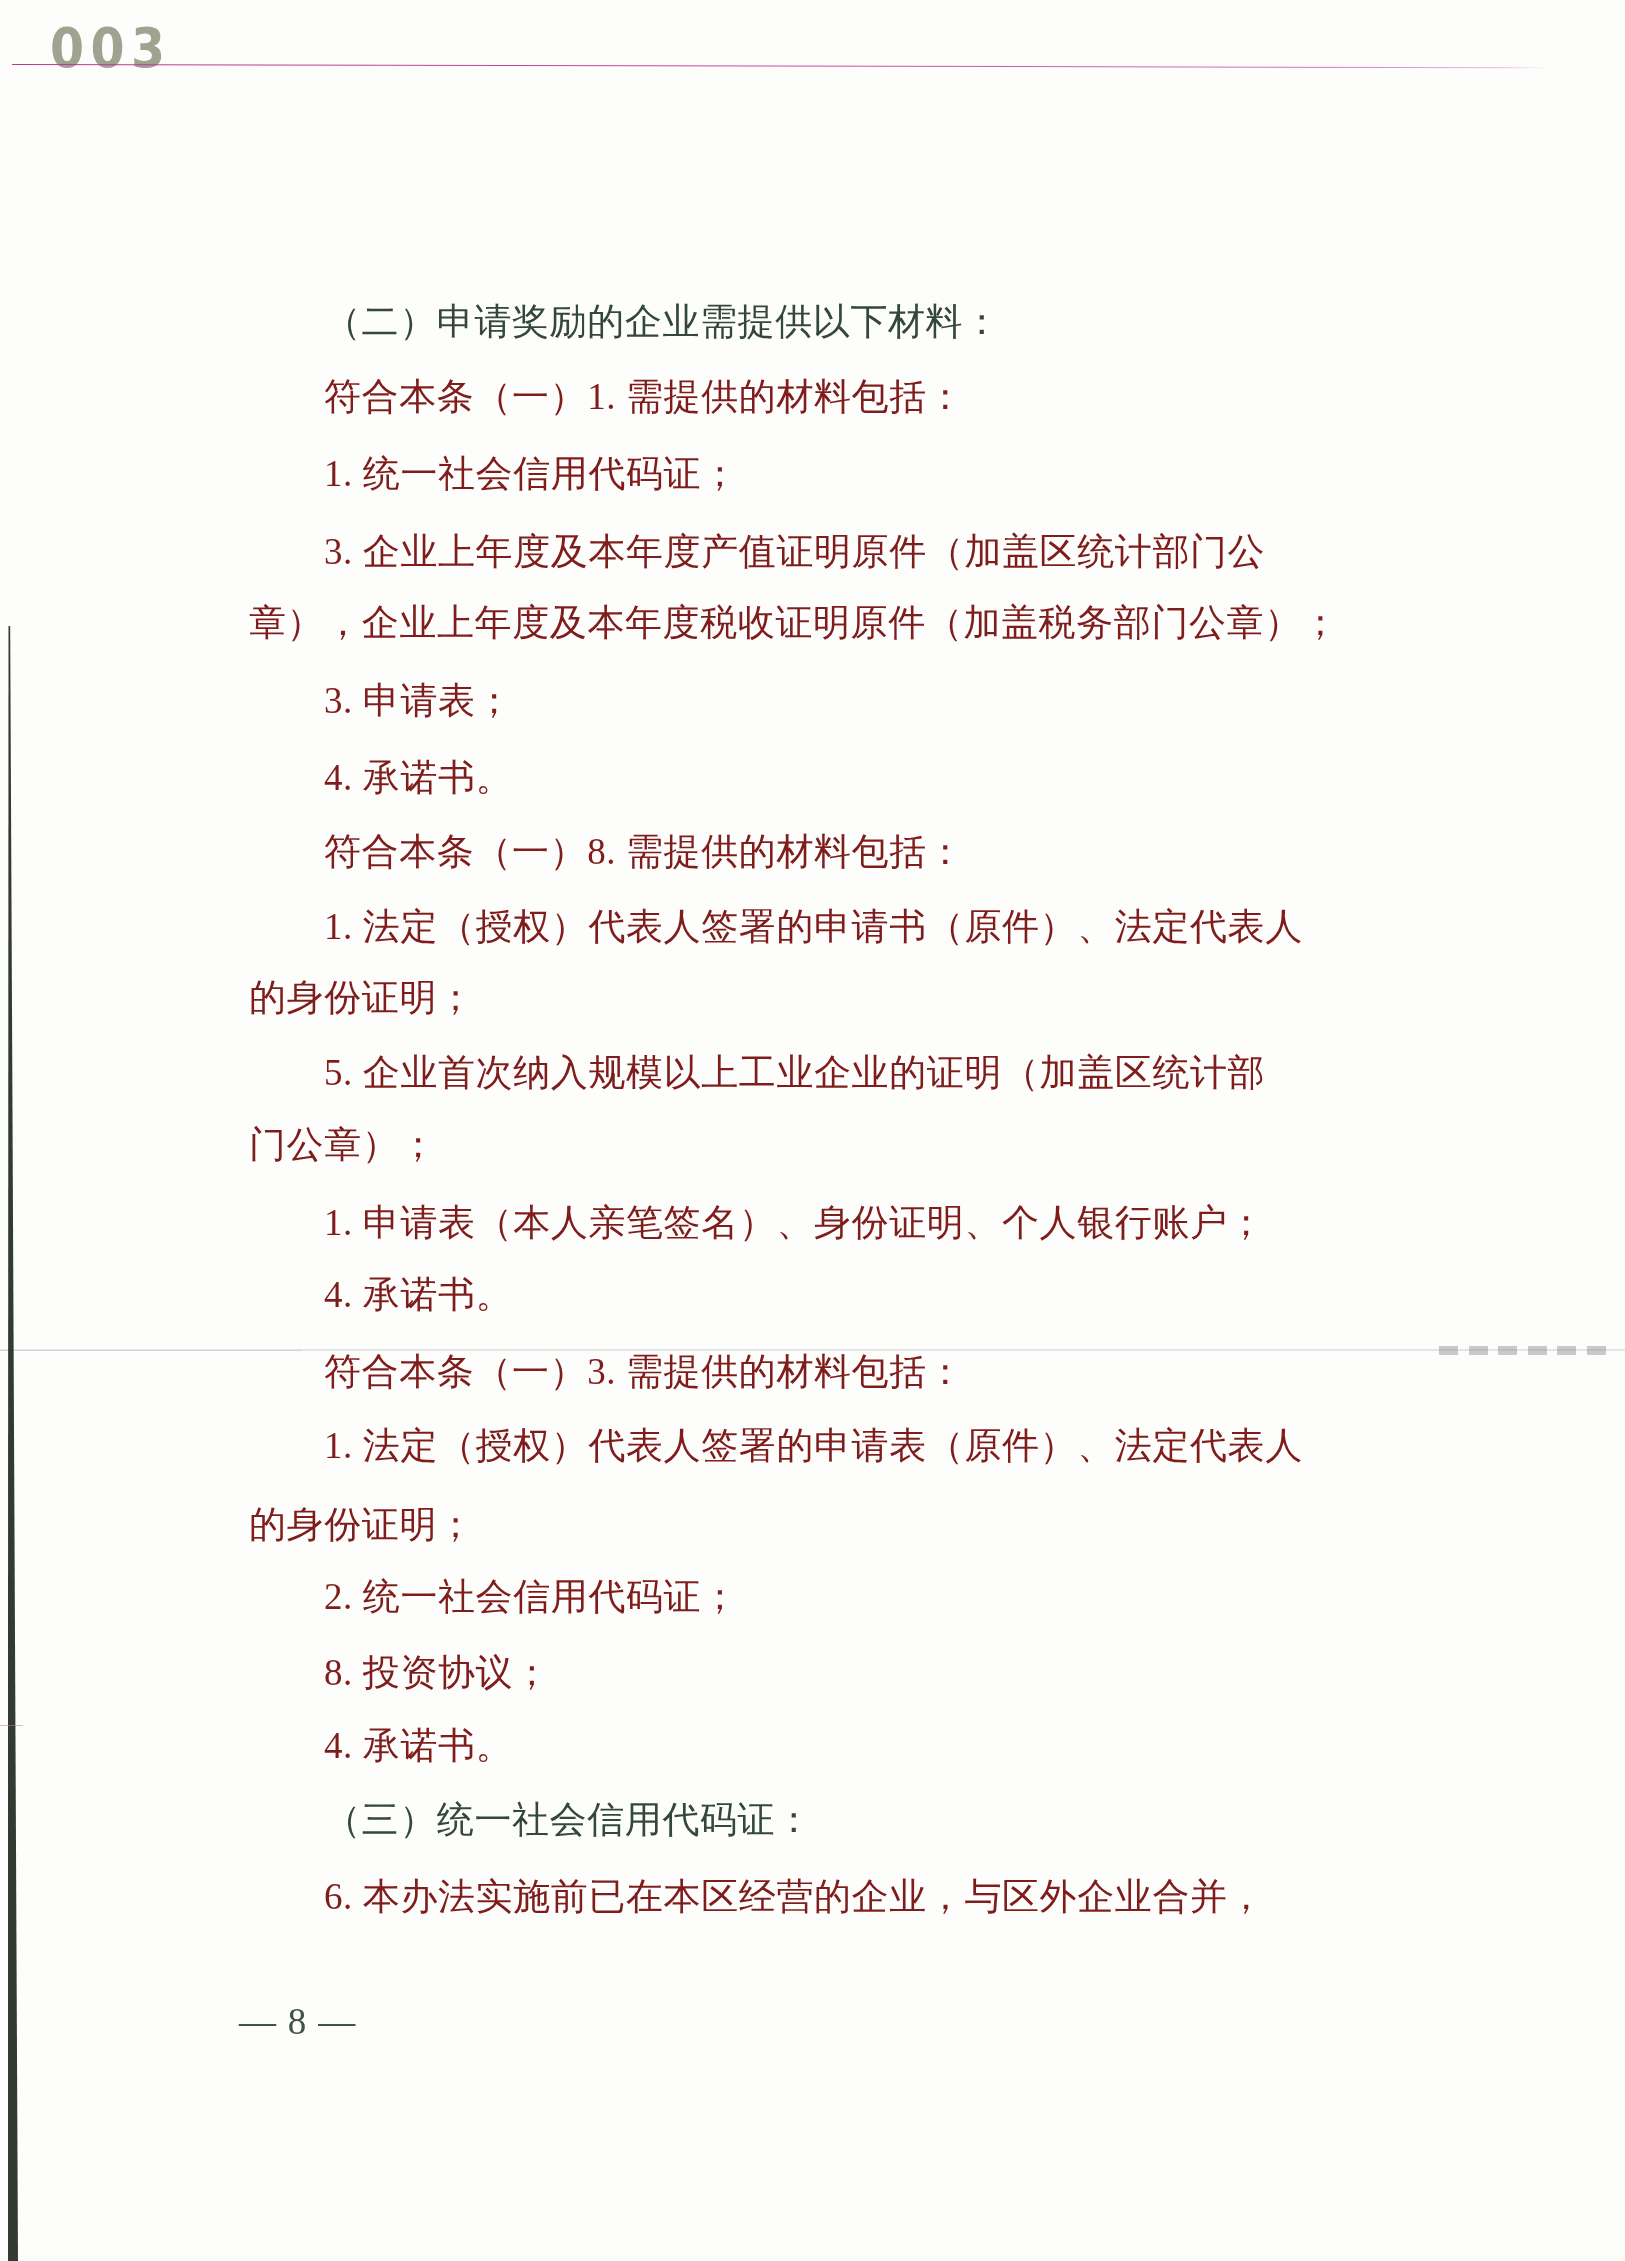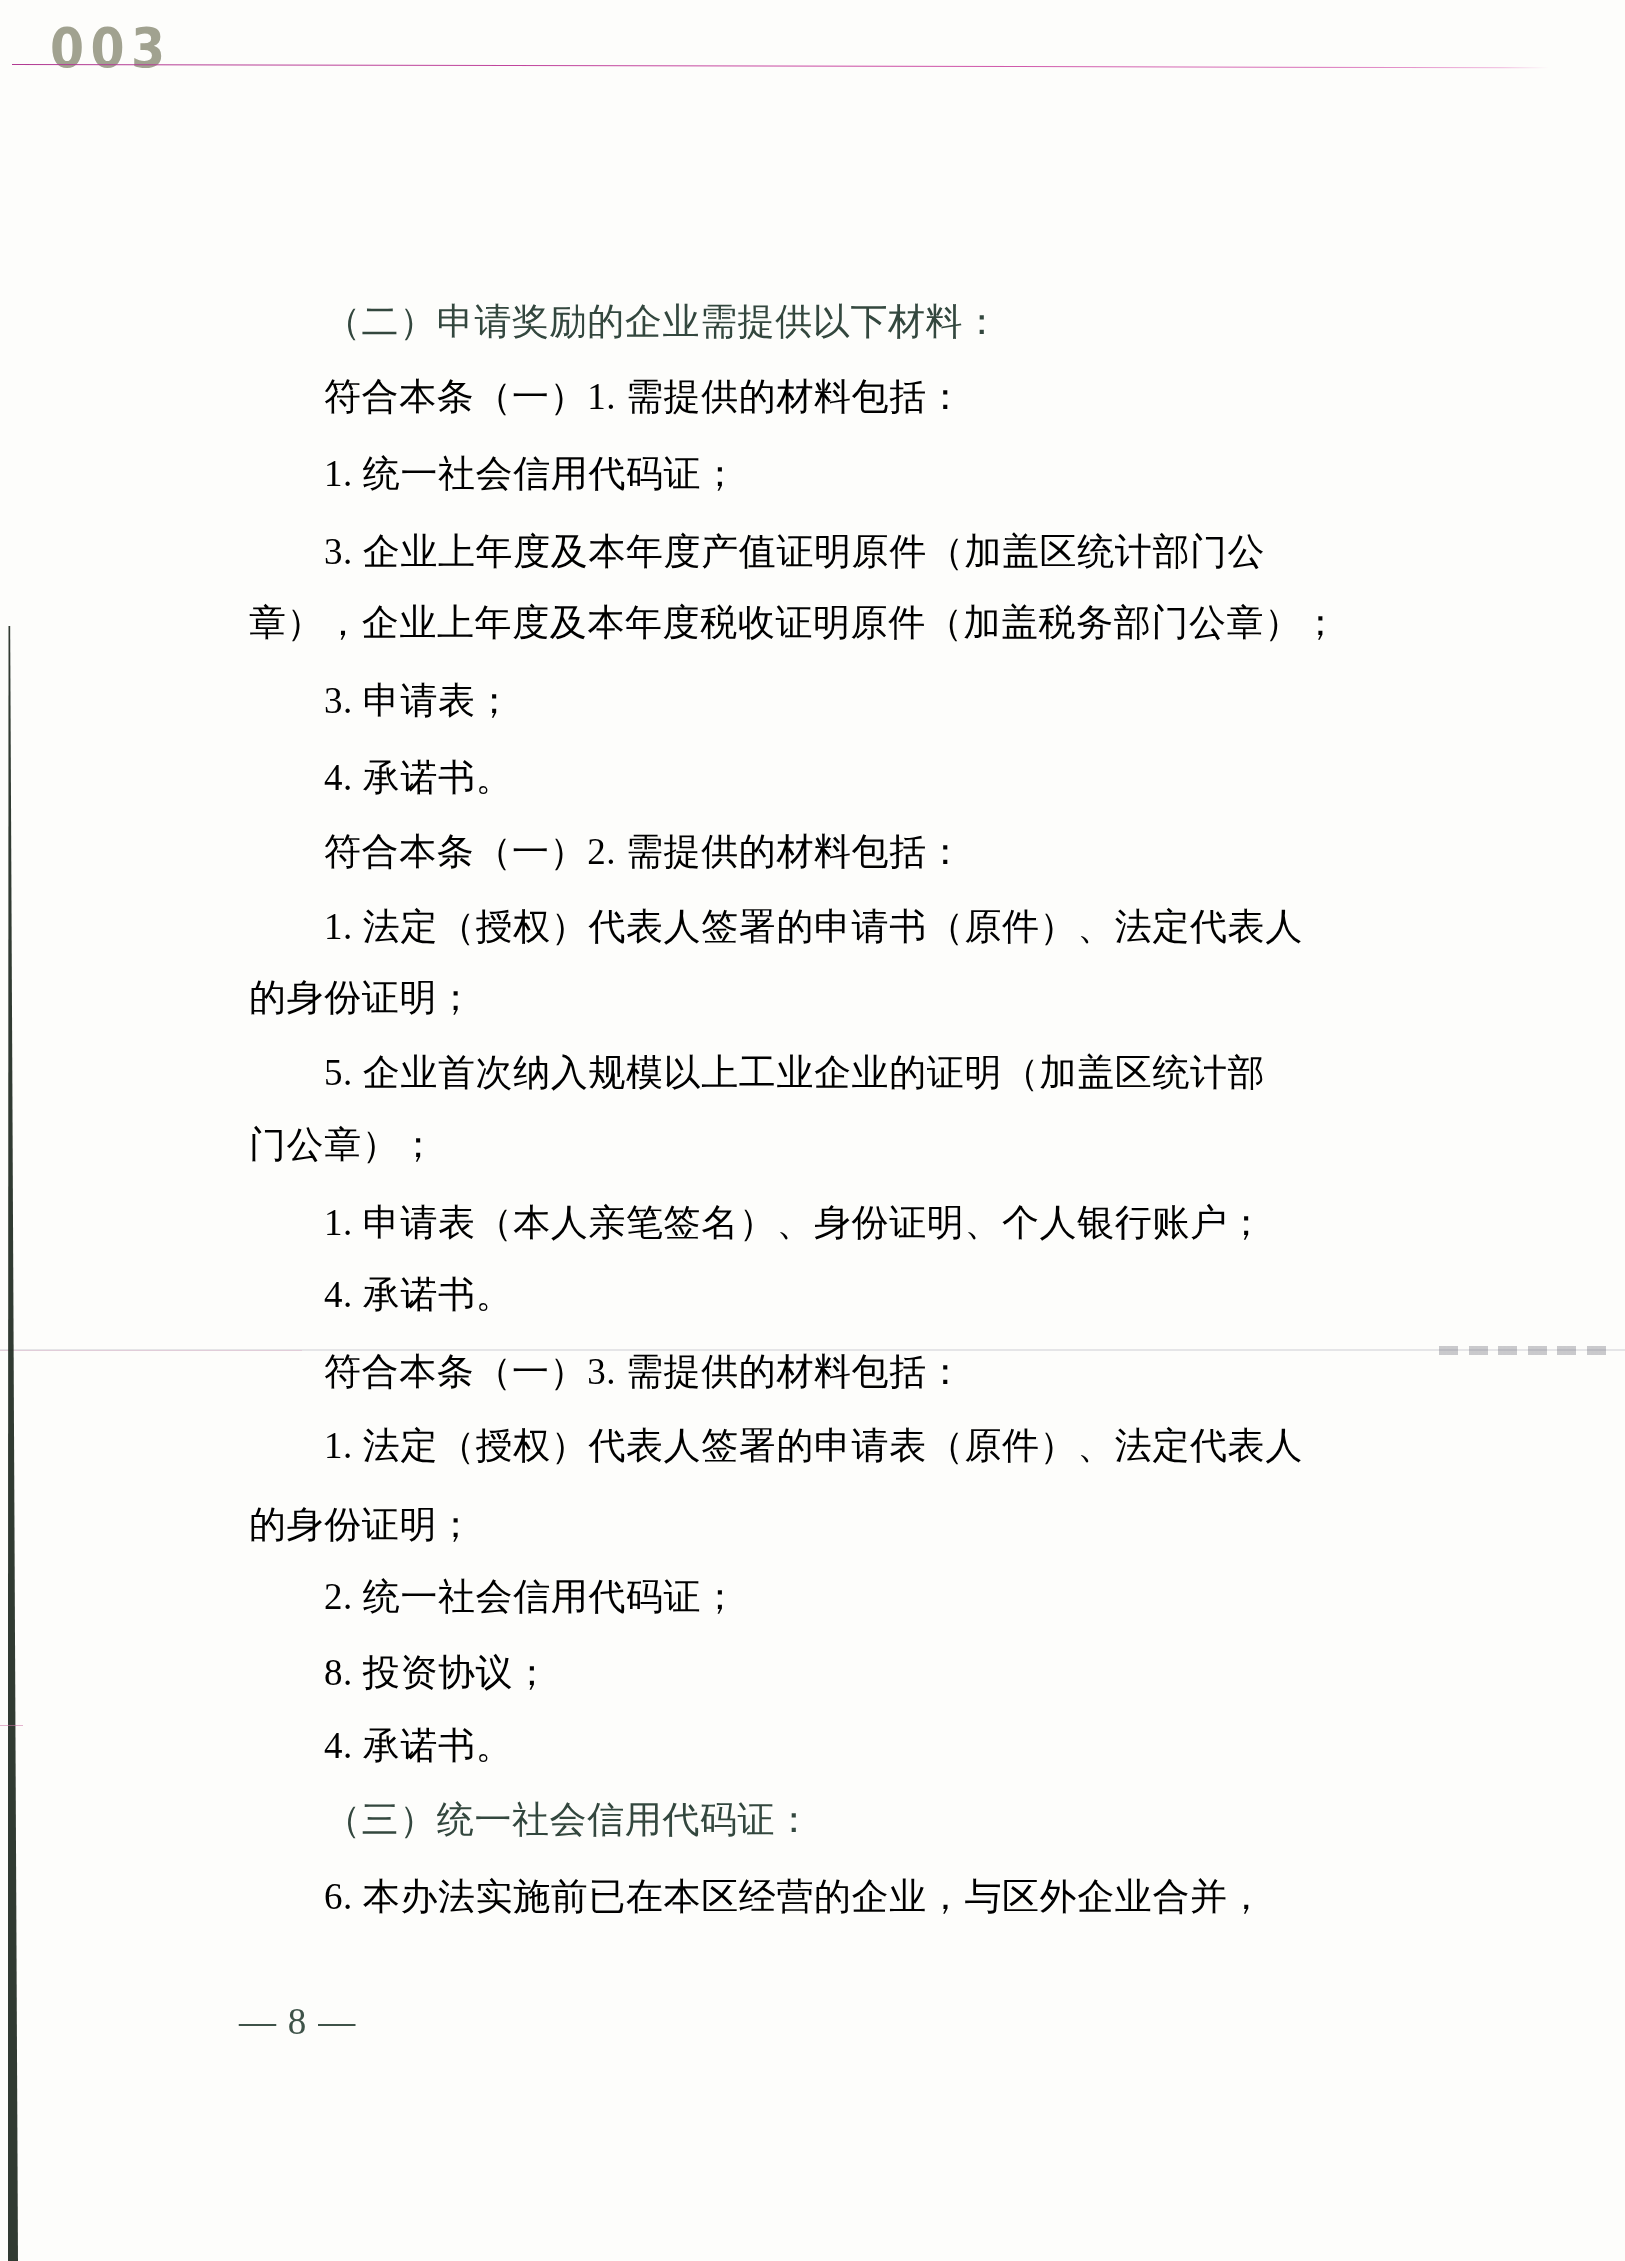--- a/index.html
+++ b/index.html
@@ -4,21 +4,21 @@
 <style>
   html,body{margin:0;padding:0;}
   body{
     width:1625px;height:2261px;position:relative;overflow:hidden;
     background:#fdfdfb;
     font-family:"Liberation Serif", serif;
   }
   .line{
     position:absolute;left:249px;width:1233px;
     font-size:37px;line-height:37px;letter-spacing:0.6px;
-    color:#000000;white-space:nowrap;
+    color:#7f1d1d;white-space:nowrap;
   }
   .indent{padding-left:75px;}
   .bold{font-weight:normal;color:#33473e;}
   .stamp{
     position:absolute;left:50px;top:16.7px;
     font-family:"DejaVu Sans", sans-serif;
     font-size:49px;font-weight:bold;color:#8b8c76;
     letter-spacing:6.4px;opacity:.8;
     transform:scaleY(1.12);transform-origin:top left;
   }
@@ -69,21 +69,21 @@
 <div class="edge-artifact"></div>
 <div class="edge-pink-tick"></div>
 
 <div class="line indent bold" style="top:303px">（二）申请奖励的企业需提供以下材料：</div>
 <div class="line indent" style="top:378px">符合本条（一）1. 需提供的材料包括：</div>
 <div class="line indent" style="top:455px">1. 统一社会信用代码证；</div>
 <div class="line indent" style="top:533px">3. 企业上年度及本年度产值证明原件（加盖区统计部门公</div>
 <div class="line" style="top:604px">章），企业上年度及本年度税收证明原件（加盖税务部门公章）；</div>
 <div class="line indent" style="top:682px">3. 申请表；</div>
 <div class="line indent" style="top:759px">4. 承诺书。</div>
-<div class="line indent" style="top:833px">符合本条（一）2. 需提供的材料包括：</div>
+<div class="line indent" style="top:833px">符合本条（一）8. 需提供的材料包括：</div>
 <div class="line indent" style="top:908px">1. 法定（授权）代表人签署的申请书（原件）、法定代表人</div>
 <div class="line" style="top:979px">的身份证明；</div>
 <div class="line indent" style="top:1054px">5. 企业首次纳入规模以上工业企业的证明（加盖区统计部</div>
 <div class="line" style="top:1126px">门公章）；</div>
 <div class="line indent" style="top:1204px">1. 申请表（本人亲笔签名）、身份证明、个人银行账户；</div>
 <div class="line indent" style="top:1276px">4. 承诺书。</div>
 <div class="line indent" style="top:1353px">符合本条（一）3. 需提供的材料包括：</div>
 <div class="line indent" style="top:1427px">1. 法定（授权）代表人签署的申请表（原件）、法定代表人</div>
 <div class="line" style="top:1506px">的身份证明；</div>
 <div class="line indent" style="top:1578px">2. 统一社会信用代码证；</div>

